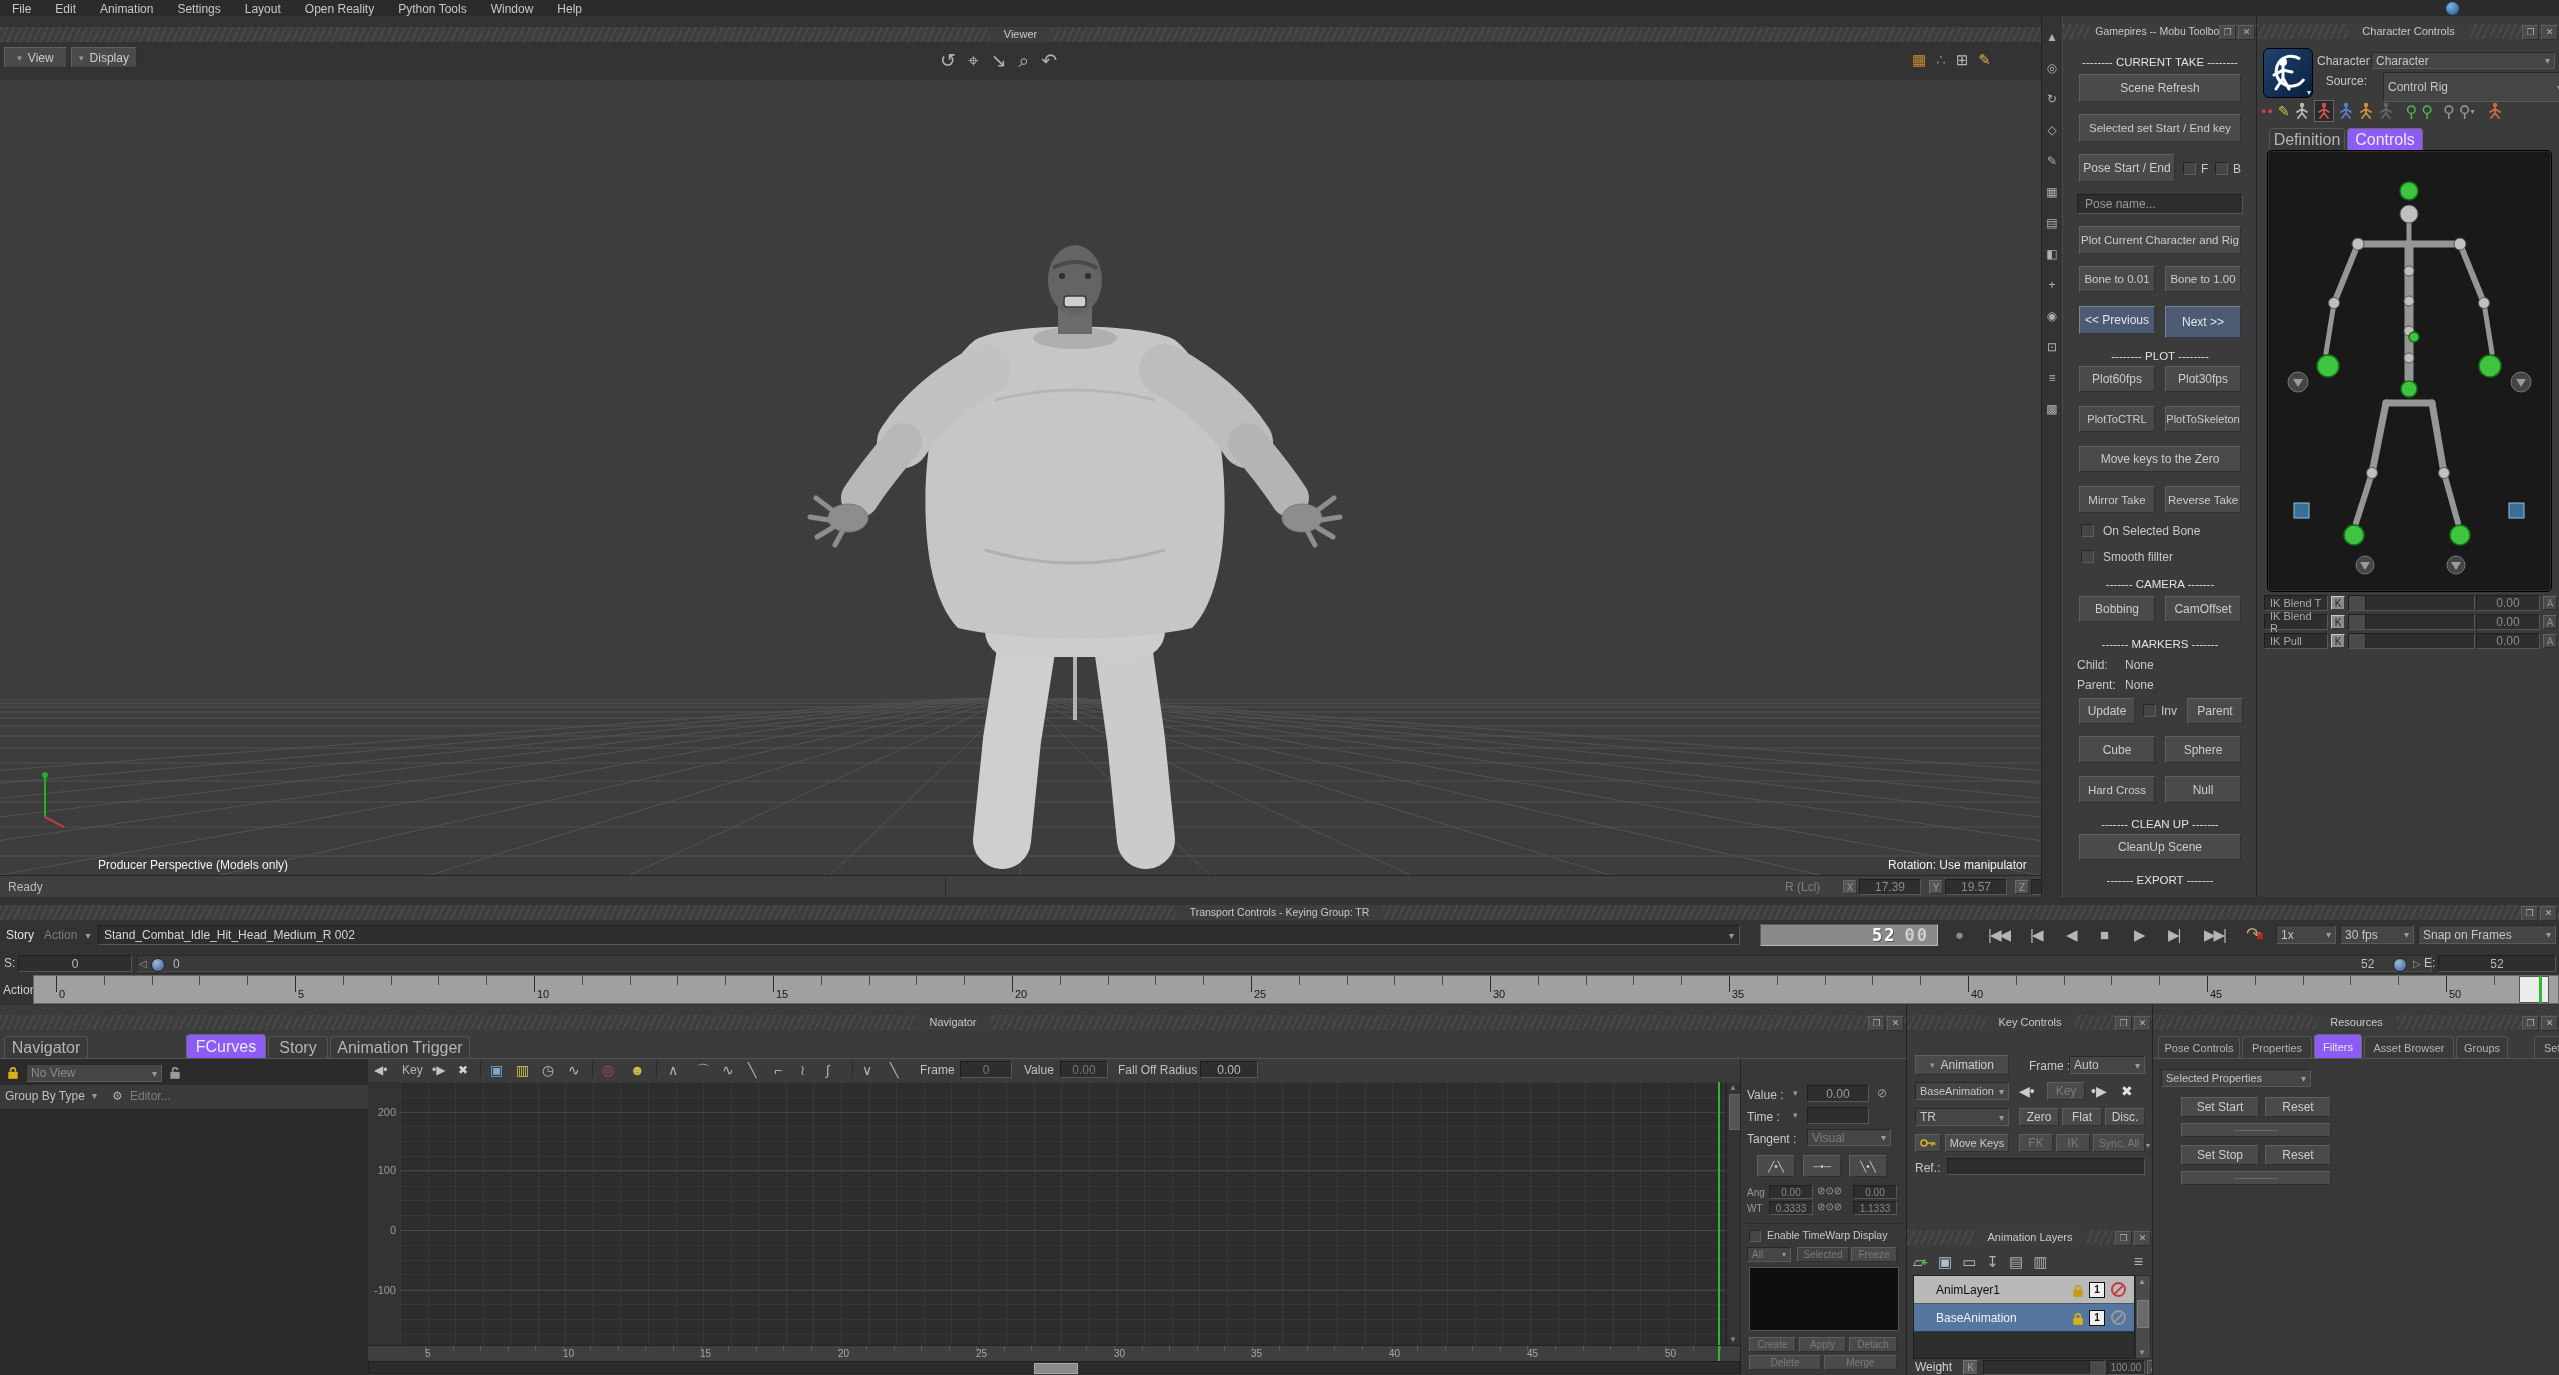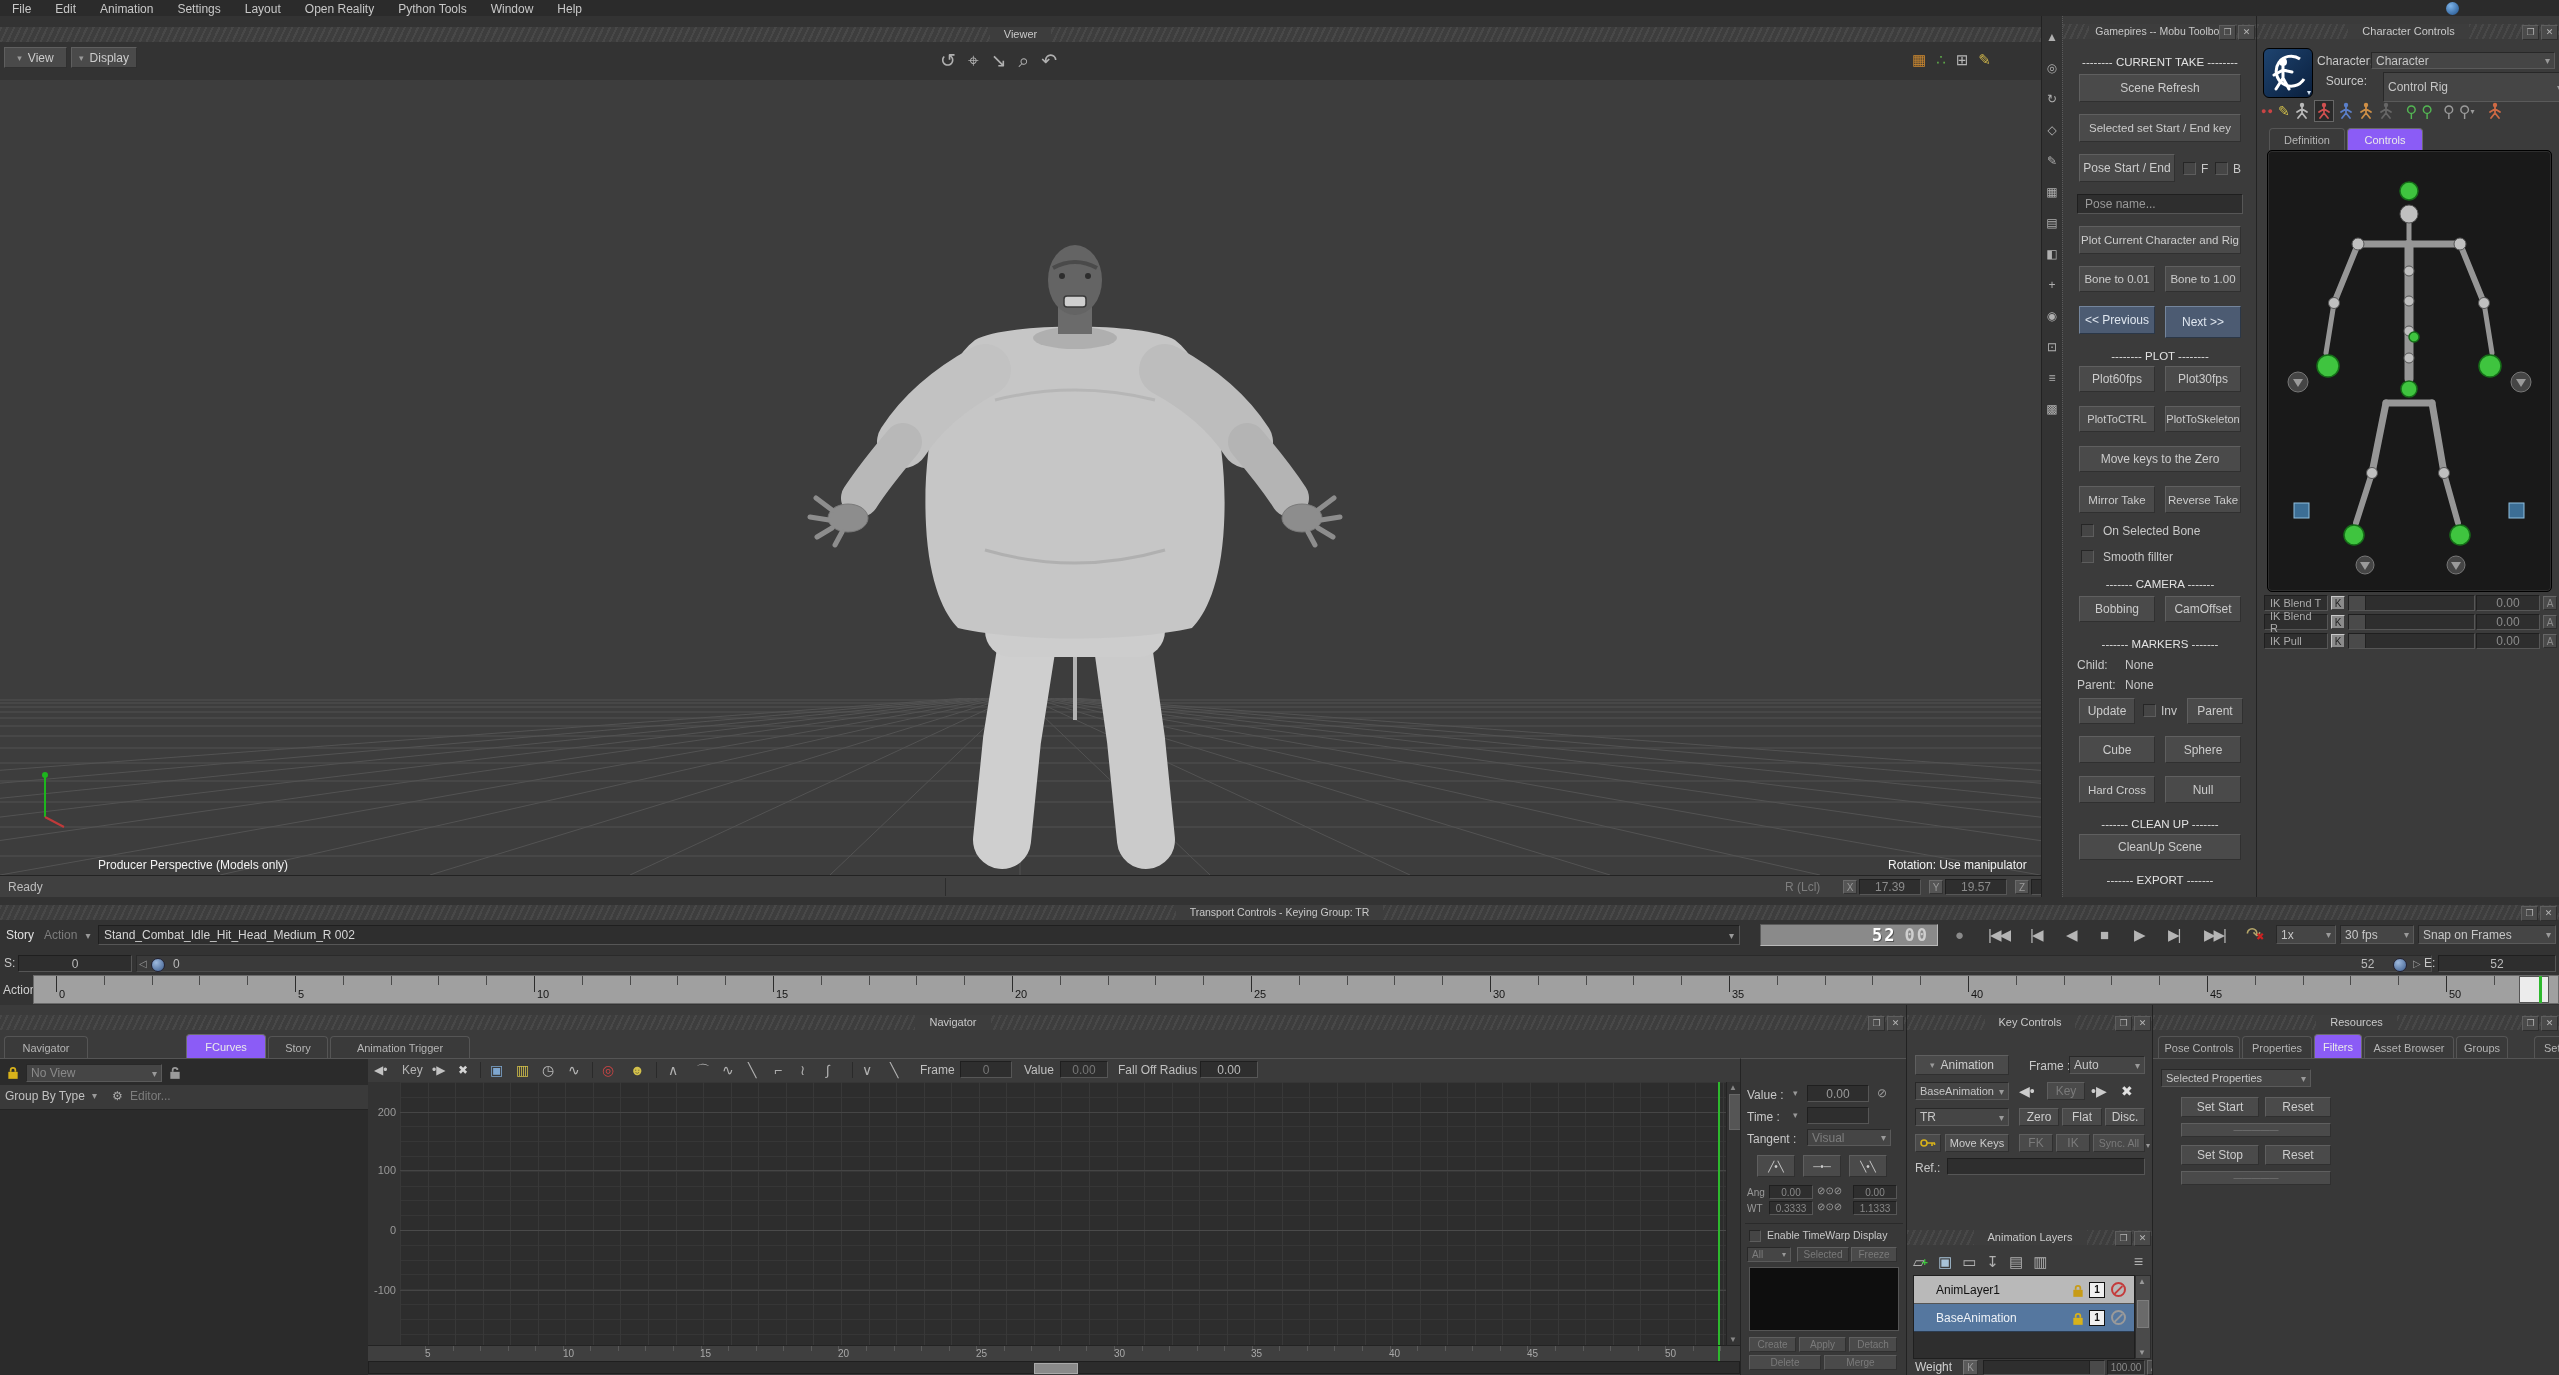--- a/index.html
+++ b/index.html
@@ -22,21 +22,21 @@
   .chk{width:13px;height:13px;background:#454545;border:1px solid #262626;border-bottom-color:#5d5d5d;border-right-color:#5d5d5d;box-sizing:border-box;}
   .drop{background:#454545;border:1px solid #282828;border-bottom-color:#5a5a5a;border-right-color:#5a5a5a;color:#c6c6c6;
         display:flex;align-items:center;padding:0 4px;font-size:12px;box-sizing:border-box;white-space:nowrap;}
   .drop .da{margin-left:auto;color:#9a9a9a;font-size:10px;padding-left:4px;}
   .inp{background:#2e2e2e;border:1px solid #1f1f1f;border-bottom-color:#565656;border-right-color:#565656;color:#bbbbbb;
        box-sizing:border-box;display:flex;align-items:center;padding:0 5px;font-size:12px;}
   .inp input{background:transparent;border:none;outline:none;color:#bbb;font-family:"Liberation Sans",sans-serif;font-size:12px;width:100%;}
   .inp input::placeholder{color:#999;}
   .dimtx{color:#7d7d7d;}
   .tab{background:#3a3a3a;border:1px solid #555;border-bottom:none;color:#b5b5b5;display:flex;align-items:center;
-       justify-content:center;font-size:11px;border-radius:4px 4px 0 0;box-sizing:border-box;white-space:nowrap;}
+       justify-content:center;font-size:16px;border-radius:4px 4px 0 0;box-sizing:border-box;white-space:nowrap;}
   .tab.on{background:#8b5cf6;color:#eaeaea;border-color:#6a6a6a;}
   .ic{display:inline-flex;align-items:center;justify-content:center;color:#b0b0b0;}
   .hl{background:#2f2f2f;height:1px;}
   .kbtn{background:#8b8b8b;border:1px solid #c9c9c9;border-bottom-color:#3a3a3a;border-right-color:#3a3a3a;color:#222;
         font-size:10px;display:flex;align-items:center;justify-content:center;box-sizing:border-box;}
   .nocircle{border:2px solid #c43b3b;border-radius:50%;position:relative;box-sizing:border-box;}
   .nocircle::after{content:"";position:absolute;left:0;top:45%;width:100%;height:2px;background:#c43b3b;transform:rotate(-45deg);}
   .nocircle.gray{border-color:#9a9a9a;}
   .nocircle.gray::after{background:#9a9a9a;}
   .onebox{background:#f0f0f0;border:1px solid #111;color:#111;font-weight:bold;font-size:10px;

